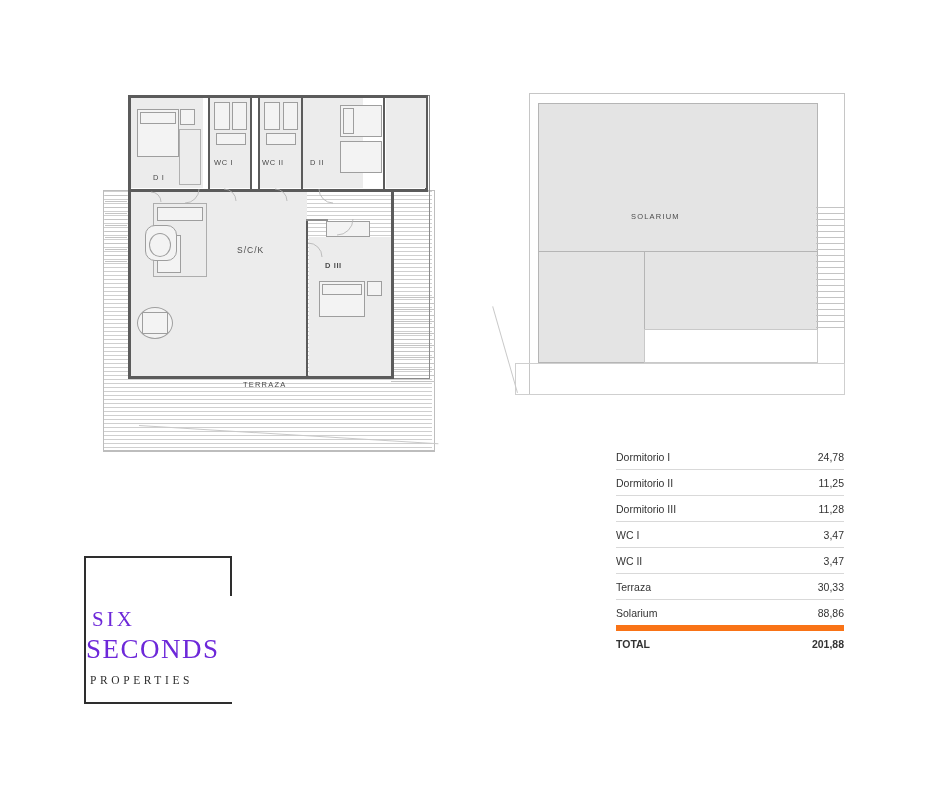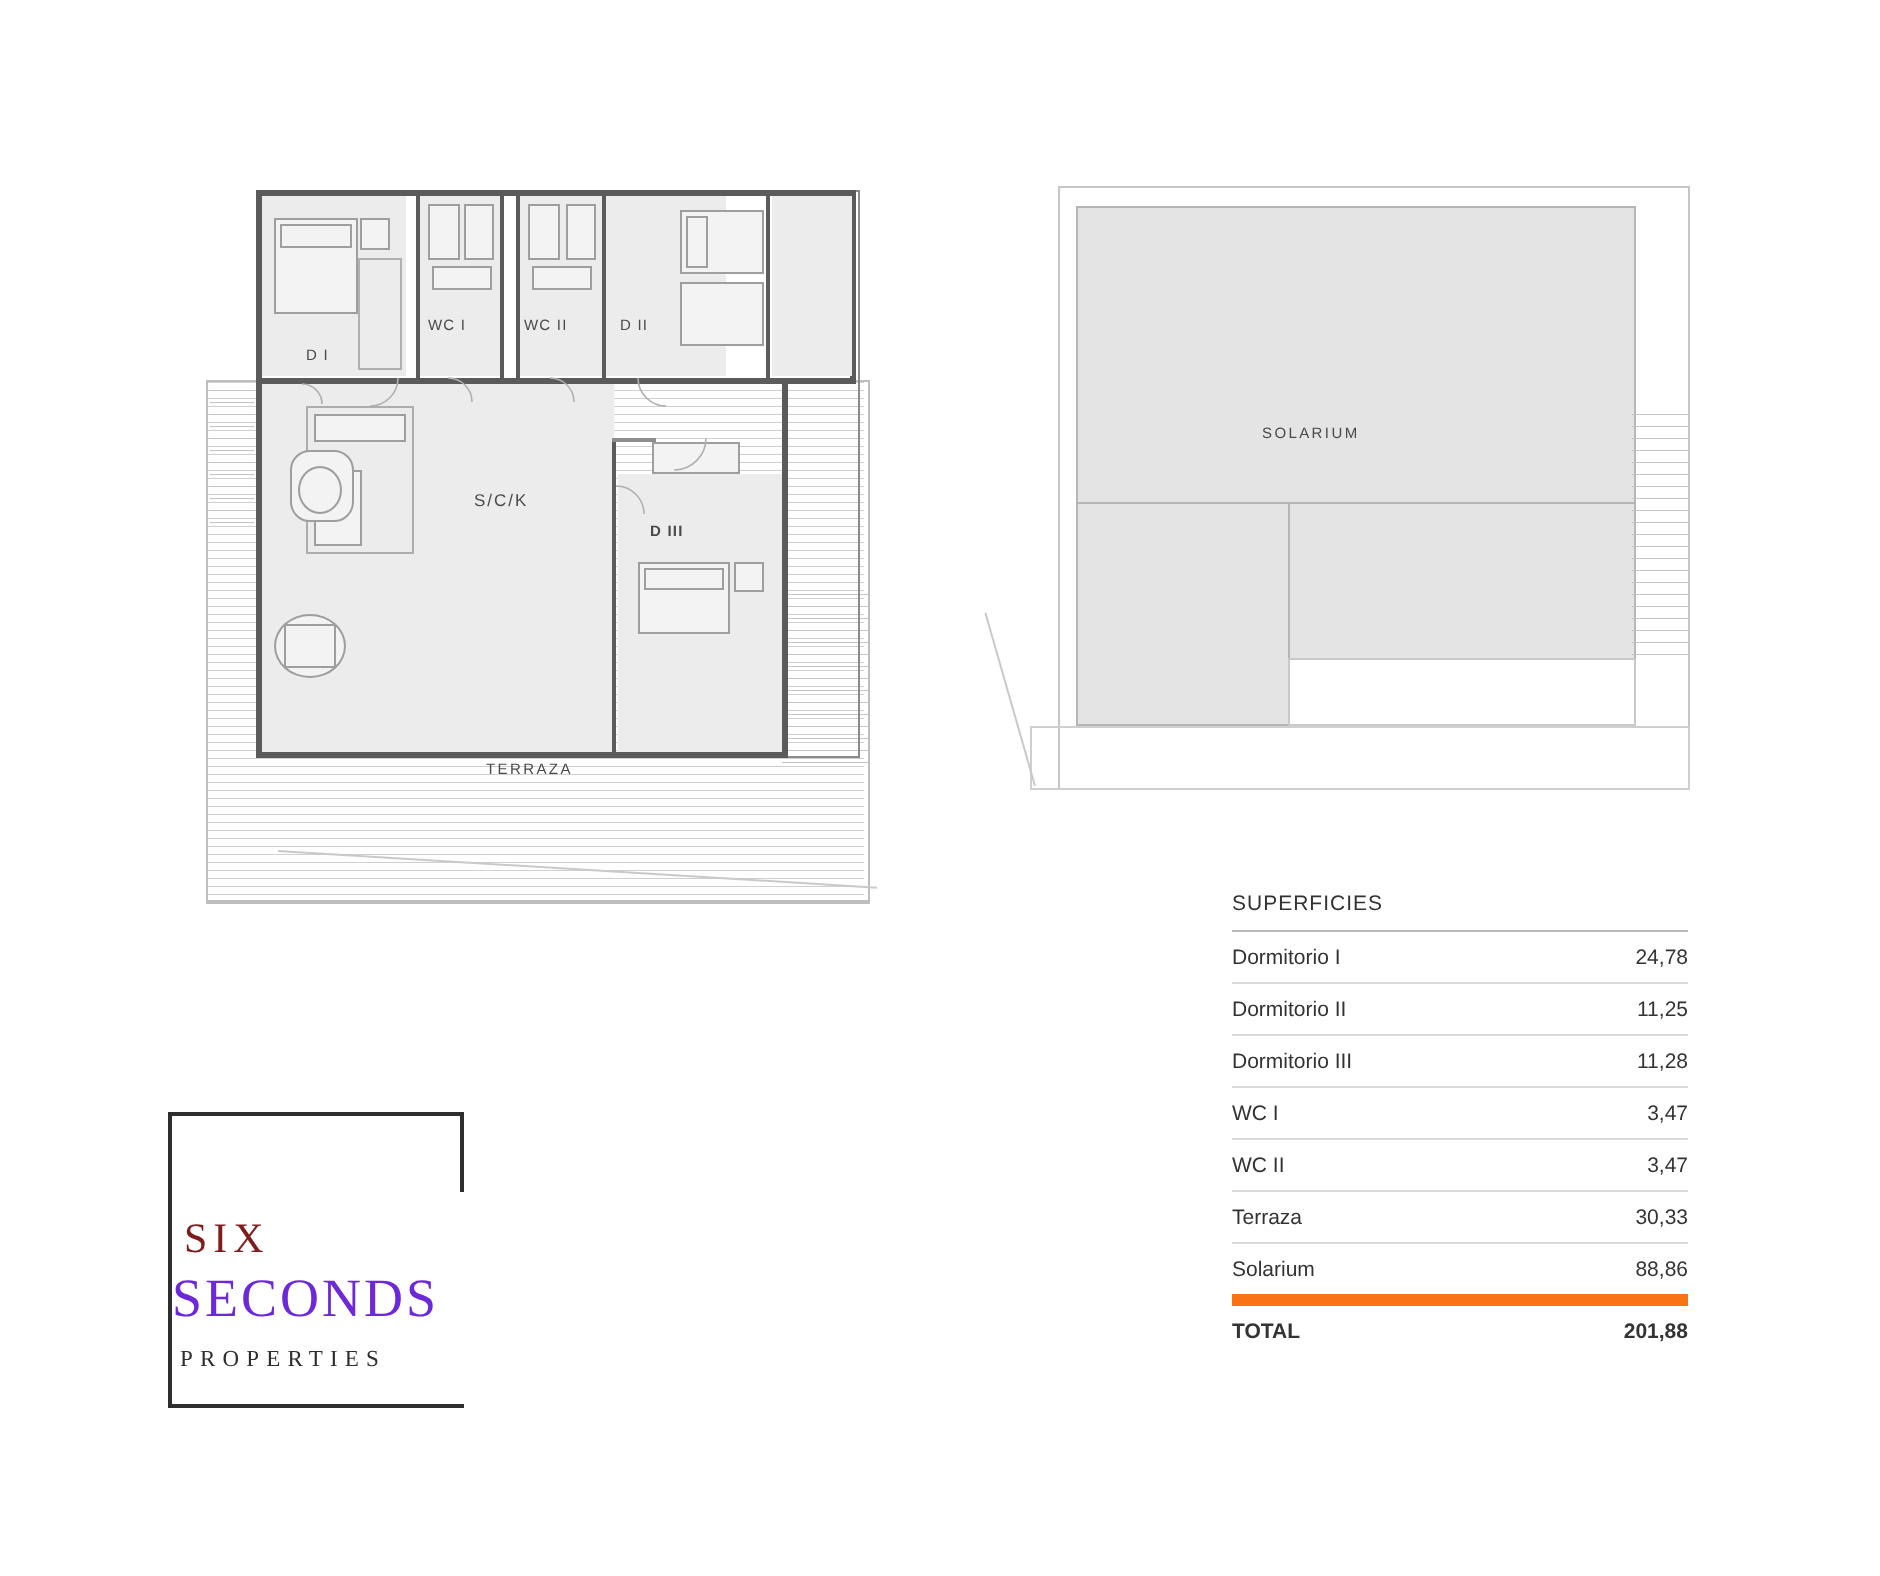--- a/index.html
+++ b/index.html
@@ -139,21 +139,21 @@
     left: 0; top: 146px;
     width: 148px; height: 2px;
     background: #2e2e2e;
   }
   .logo-six {
     position: absolute;
     left: 92px;
     top: 607px;
     font-size: 21px;
     letter-spacing: 3px;
-    color: #7f1d1d;
+    color: #6d28d9;
     font-family: "Liberation Serif", serif;
   }
   .logo-seconds {
     position: absolute;
     left: 86px;
     top: 634px;
     font-size: 27px;
     letter-spacing: 1.5px;
     color: #6d28d9;
     font-family: "Liberation Serif", serif;
@@ -272,23 +272,20 @@
   <div class="sol-fill" style="left:139px; top:244px; width:172px; height:32px; background:#ffffff; border-color:#c9c9c9;"></div>
 
   <div class="hatch" style="left:311px; top:122px; width:28px; height:122px; background-image:repeating-linear-gradient(to bottom,#c4c4c4 0px,#c4c4c4 0.7px,transparent 0.7px,transparent 6px);"></div>
 
   <div class="room-label" style="left:126px; top:127px; font-size:7.5px; letter-spacing:1.2px;">SOLARIUM</div>
 </div>
 
 <div id="surfaces">
   <table class="tbl">
     <tbody>
-      <tr class="head">
-        <td colspan="2">SUPERFICIES</td>
-      </tr>
       <tr>
         <td>Dormitorio I</td>
         <td class="val">24,78</td>
       </tr>
       <tr>
         <td>Dormitorio II</td>
         <td class="val">11,25</td>
       </tr>
       <tr>
         <td>Dormitorio III</td>

